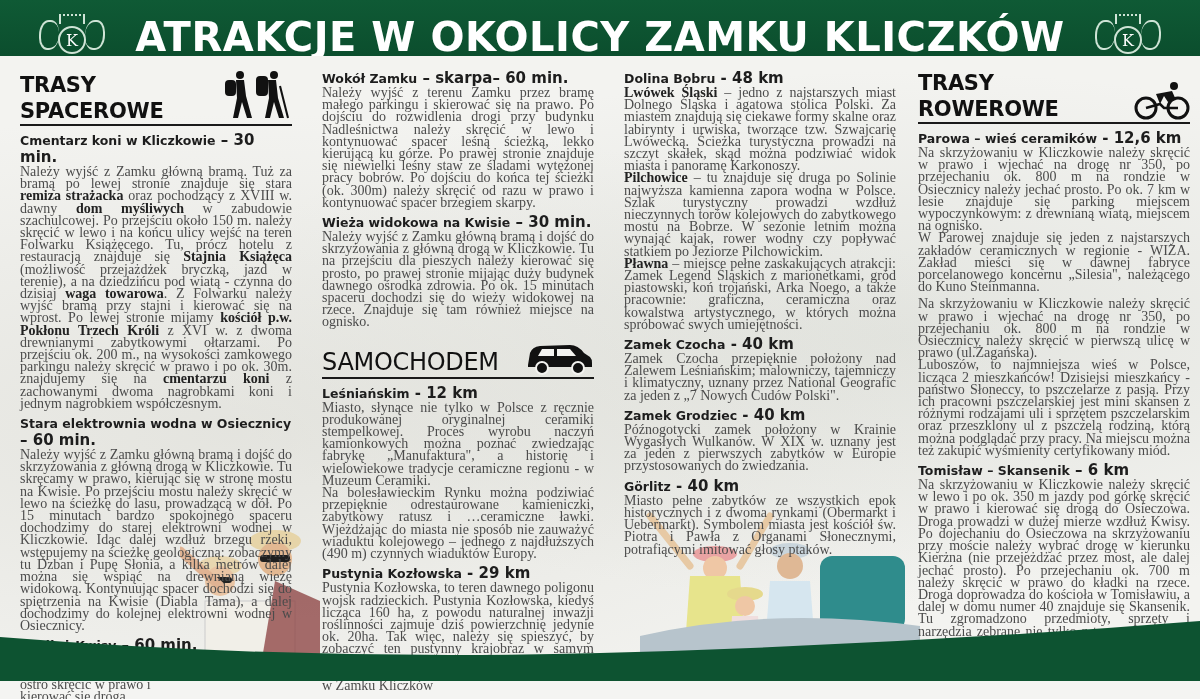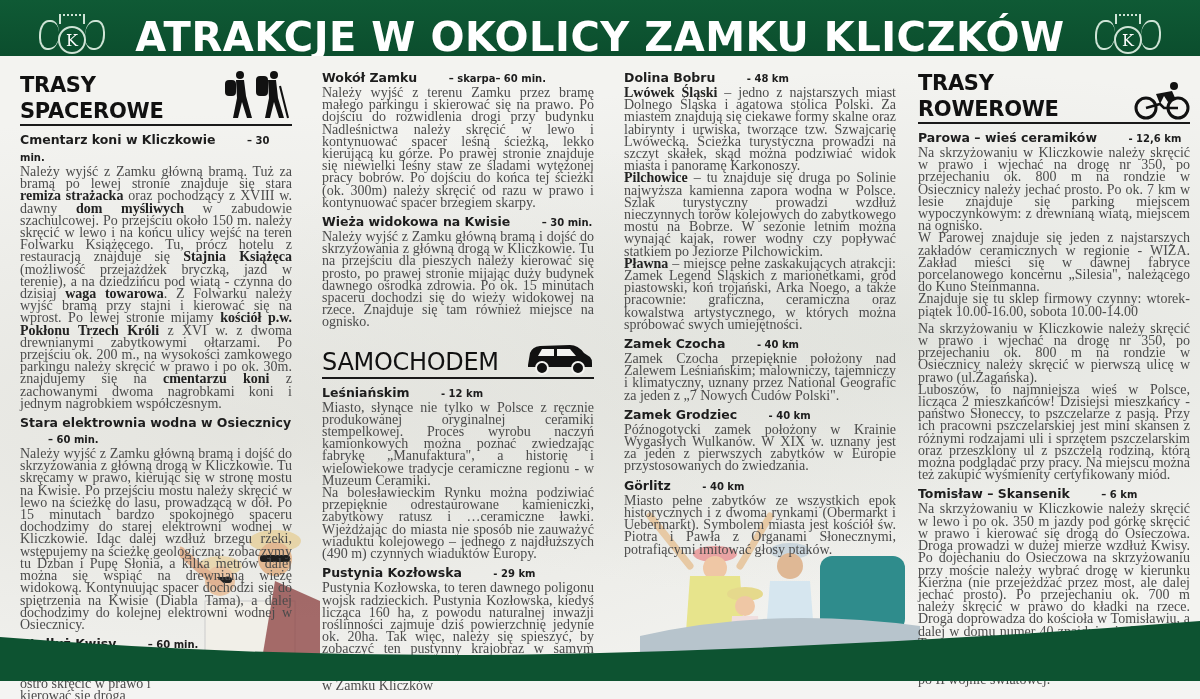--- a/index.html
+++ b/index.html
@@ -64,21 +64,21 @@
   }
   .section-title {
     font-family: "DejaVu Sans", sans-serif; font-size: 21px; line-height: 26px; color: #111;
     letter-spacing: -0.3px;
   }
   .section-title.bold { font-weight: bold; }
   .section-icon { display: flex; align-items: flex-end; padding-bottom: 2px; }
 
   .entry { margin-bottom: 5px; }
   .entry-title { font-family: "DejaVu Sans", sans-serif; font-weight: bold; font-size: 12.5px; color: #1d1d1d; line-height: 16px; }
-  .entry-dist { font-size: 10px; font-weight: bold; color: #1d1d1d; margin-left: 28px; }
+  .entry-dist { font-size: 15px; font-weight: bold; color: #1d1d1d; }
   .entry-body { font-family: "Liberation Serif", serif; font-size: 14px; line-height: 12.2px; color: #4b4b4b; text-align: justify; }
   .entry-body b { color: #222; }
   .para { display: block; }
 
   .footer-wave {
     position: absolute; left: 0; bottom: 0; width: 1200px; height: 80px;
   }
 
   .photo {
     position: absolute; pointer-events: none;
@@ -254,21 +254,20 @@
           <path d="M12 28 L26 24 L30 28 L44 28" fill="none" stroke="#111" stroke-width="2.5"></path>
         </svg>
       </div>
     </div>
 
     <div class="entry">
       <div class="entry-title"><span>Parowa – wieś ceramików</span><span class="entry-dist"> - 12,6 km</span></div>
       <div class="entry-body">
           <span class="para">Na skrzyżowaniu w Kliczkowie należy skręcić w prawo i wjechać na drogę nr 350, po przejechaniu ok. 800 m na rondzie w Osiecznicy należy jechać prosto. Po ok. 7 km w lesie znajduje się parking miejscem wypoczynkowym: z drewnianą wiatą, miejscem na ognisko.</span>
           <span class="para">W Parowej znajduje się jeden z najstarszych zakładów ceramicznych w regionie - WIZA. Zakład mieści się w dawnej fabryce porcelanowego koncernu „Silesia", należącego do Kuno Steinmanna.</span>
-          <span class="para">Znajduje się tu sklep firmowy czynny: wtorek-piątek 10.00-16.00, sobota 10.00-14.00</span>
         </div>
     </div>
 
     <div class="entry">
       <div class="entry-body">
           <span class="para">Na skrzyżowaniu w Kliczkowie należy skręcić w prawo i wjechać na drogę nr 350, po przejechaniu ok. 800 m na rondzie w Osiecznicy należy skręcić w pierwszą ulicę w prawo (ul.Żagańska).</span>
           <span class="para">Luboszów, to najmniejsza wieś w Polsce, licząca 2 mieszkańców! Dzisiejsi mieszkańcy - państwo Słoneccy, to pszczelarze z pasją. Przy ich pracowni pszczelarskiej jest mini skansen z różnymi rodzajami uli i sprzętem pszczelarskim oraz przeszklony ul z pszczelą rodziną, którą można podglądać przy pracy. Na miejscu można też zakupić wyśmienity certyfikowany miód.</span>
         </div>
     </div>
 

